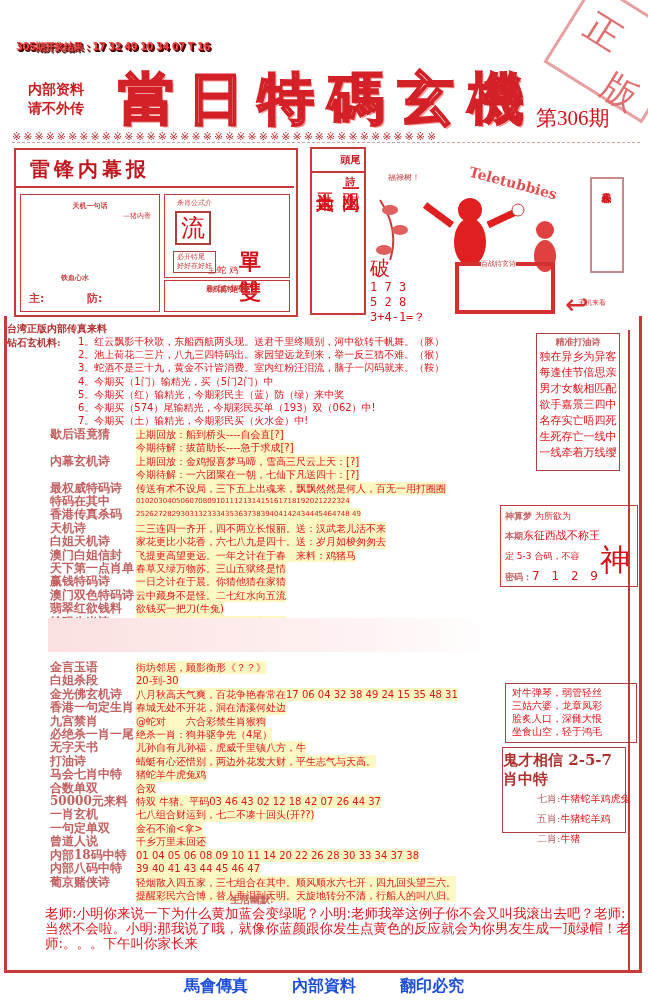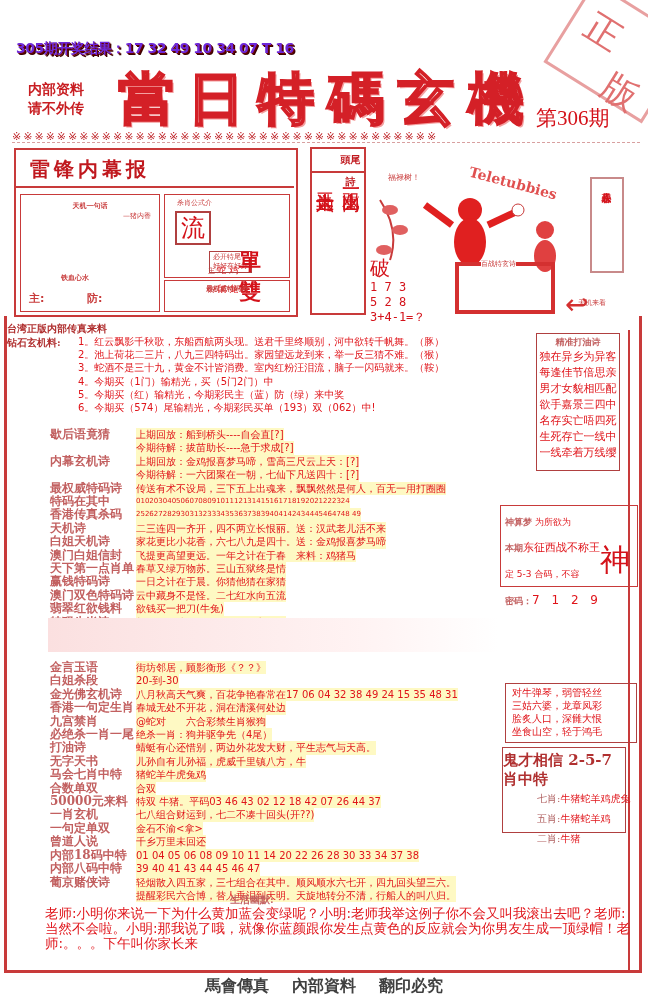--- a/index.html
+++ b/index.html
@@ -1,18 +1,18 @@
 <!DOCTYPE html>
 <html><head>
 <meta charset="utf-8">
 <style>
   html,body{margin:0;padding:0;background:#fff;}
   body{width:648px;height:1008px;position:relative;overflow:hidden;font-family:"DejaVu Sans",sans-serif;color:#e0141a;}
   .abs{position:absolute;}
-  .result{left:16px;top:40px;font-family:"DejaVu Sans",sans-serif;font-weight:bold;font-size:14px;color:#6d28d9;text-shadow:1px 1px 0 #6a0000,2px 2px 0 #3a0000;letter-spacing:-0.5px;}
+  .result{left:16px;top:40px;font-family:"DejaVu Sans",sans-serif;font-weight:bold;font-size:10px;color:#ef4444;text-shadow:1px 1px 0 #6a0000,2px 2px 0 #3a0000;letter-spacing:-0.5px;}
   .internal{left:28px;top:80px;font-family:"DejaVu Serif",serif;font-size:14px;color:#c81e22;line-height:19px;font-weight:bold;}
   .title{left:118px;top:62px;font-family:"DejaVu Serif",serif;font-size:56px;font-weight:bold;color:#fff;-webkit-text-stroke:2px #d42027;letter-spacing:14px;text-shadow:2px 2px 0 #f4a0a0;}
   .issue{left:536px;top:104px;font-family:"Liberation Serif",serif;font-size:21px;color:#d4121a;}
   .stamp{left:560px;top:4px;width:110px;height:90px;border:3px solid #e8a0a0;transform:rotate(32deg);}
   .stamp span{position:absolute;font-size:36px;color:#e07070;font-family:"DejaVu Serif",serif;}
   .stars{left:12px;top:130px;width:628px;font-size:11px;color:#c0282c;letter-spacing:2px;white-space:nowrap;overflow:hidden;}
   .dash{left:12px;top:142px;width:628px;border-top:1px dashed #d8a0a0;}
   .box{border:2px solid #c83a3a;}
   .leifeng{left:14px;top:148px;width:280px;height:165px;}
   .leifeng .hdr{position:absolute;left:0;top:0;width:278px;height:38px;border-bottom:2px solid #c83a3a;font-family:"DejaVu Serif",serif;font-size:20px;font-weight:bold;color:#c0181e;padding:6px 0 0 14px;box-sizing:border-box;letter-spacing:4px;}
@@ -41,31 +41,31 @@
   .zs-list{left:78px;top:335px;font-size:10px;line-height:13.2px;color:#e0141a;}
   .rows{left:50px;font-size:10px;line-height:13.4px;}
   .row{display:flex;white-space:nowrap;}
   .lbl{width:86px;font-family:"DejaVu Serif",serif;font-weight:bold;color:#c26060;display:flex;justify-content:space-between;font-size:12px;}
   .val{color:#e0141a;background:#fef9c3;}
   .pinkband{left:48px;top:618px;width:450px;height:34px;background:linear-gradient(90deg,#fbe0e0,#fff3f3 70%,#fff);}
   .jz{left:536px;top:333px;width:82px;height:136px;border:1px solid #b04040;}
   .jz .jh{font-family:"DejaVu Serif",serif;font-size:9px;font-weight:bold;color:#c26060;text-align:center;margin-top:2px;}
   .jz .jl{font-size:11px;line-height:16px;color:#e0141a;text-align:center;}
   .shen{left:500px;top:505px;width:136px;height:80px;border:1px solid #c83a3a;}
-  .shen .l{font-size:9px;line-height:20px;padding-left:4px;white-space:nowrap;margin-top:6px;}
+  .shen .l{font-size:9px;line-height:20px;padding-left:4px;white-space:nowrap;}
   .shen .g{font-weight:bold;color:#c26060;font-family:"DejaVu Serif",serif;}
   .shenchar{left:600px;top:540px;font-size:30px;color:#d4121a;font-family:"DejaVu Serif",serif;}
   .idioms{left:505px;top:683px;width:124px;height:56px;border:1px solid #b04040;padding:2px 0 0 6px;font-size:10px;line-height:13px;color:#e0141a;}
   .guicai{left:502px;top:747px;width:122px;height:84px;border:1px solid #b04040;}
   .guicai .gh{font-family:"DejaVu Serif",serif;font-size:15px;font-weight:bold;color:#b03030;text-align:left;padding-top:3px;}
   .guicai .gl{font-size:10px;line-height:20px;padding-left:3px;white-space:nowrap;}
   .guicai .gk{color:#b06060;font-family:"DejaVu Serif",serif;margin-left:31px;}
   .life{left:230px;top:893px;font-family:"DejaVu Serif",serif;font-size:10px;font-weight:bold;color:#c26060;}
   .joke{left:45px;top:906px;width:590px;font-size:13.5px;line-height:15px;color:#e0141a;font-family:"DejaVu Sans",sans-serif;}
-  .footer{left:0;top:976px;width:648px;display:flex;justify-content:center;gap:23px;font-family:"DejaVu Serif",serif;font-size:16px;font-weight:bold;color:#404040;}
+  .footer{left:0;top:976px;width:648px;display:flex;justify-content:center;gap:44px;font-family:"DejaVu Serif",serif;font-size:16px;font-weight:bold;color:#1d4ed8;}
   .vline{left:628px;top:330px;height:640px;border-left:2px solid #c83a3a;}
 </style>
 </head>
 <body>
 
 <div class="abs stamp">
   <span style="left:14px;top:12px">正</span>
   <span style="left:60px;top:54px">版</span>
 </div>
 
@@ -88,21 +88,21 @@
     <div class="small" style="position:absolute;top:96px;left:8px;font-size:11px;font-weight:bold">主:</div>
     <div class="small" style="position:absolute;top:96px;left:66px;font-size:11px;font-weight:bold">防:</div>
   </div>
   <div class="lf-mid">
     <div class="small" style="margin:3px 0 0 12px">杀肖公式介</div>
     <div class="liu">流</div>
     <div style="position:absolute;left:43px;top:18px;font-size:9px;line-height:18px;margin-top:48px;">
       <div><span class="small">主:</span><span>蛇 鸡</span></div>
       <div><span class="small">防:</span><span>鼠 龙 兔</span></div>
     </div>
-    <div class="small" style="position:absolute;left:8px;top:56px;border:1px solid #b04040;padding:1px 3px;line-height:9px;margin-left:36px;">
+    <div class="small" style="position:absolute;left:8px;top:56px;border:1px solid #b04040;padding:1px 3px;line-height:9px;">
       <div>必开特尾</div>
       <div>好好在好好</div>
     </div>
     <div class="danshuang">單雙</div>
   </div>
   <div class="lf-bot">
     <div style="font-weight:bold;margin-top:3px">最权威特码诗</div>
   </div>
 </div>
 
@@ -150,20 +150,21 @@
 
 <div class="abs twhead">台湾正版内部传真来料</div>
 <div class="abs zs-label">钻石玄机料:</div>
 <div class="abs zs-list">
   <div>1。红云飘影千秋歌，东船西航两头现。送君千里终顺别，河中欲转千帆舞。（豚）</div>
   <div>2。池上荷花二三片，八九三四特码出。家园望远龙到来，举一反三猜不难。（猴）</div>
   <div>3。蛇酒不是三十九，黄金不计皆消费。室内红粉汪泪流，脑子一闪码就来。（鞍）</div>
   <div>4。今期买（1门）输精光，买（5门2门）中</div>
   <div>5。今期买（红）输精光，今期彩民主（蓝）防（绿）来中奖</div>
   <div>6。今期买（574）尾输精光，今期彩民买单（193）双（062）中!</div>
+  <div>7。今期买（土）输精光，今期彩民买（火水金）中!</div>
 </div>
 
 <div class="abs rows" style="top:428px">
   <div class="row">
       <span class="lbl">歇后语竟猜</span>
       <span class="val">上期回放：船到桥头----自会直[?]</span>
     </div>
   <div class="row">
       <span class="lbl"></span>
       <span class="val">今期待解：拔苗助长----急于求成[?]</span>
@@ -187,21 +188,21 @@
   <div class="row">
       <span class="lbl">香港传真杀码</span>
       <span class="val" style="font-size:7px">252627282930313233343536373839404142434445464748 49</span>
     </div>
   <div class="row">
       <span class="lbl">天机诗</span>
       <span class="val">二三连四一齐开，四不两立长恨丽。送：汉武老儿活不来</span>
     </div>
   <div class="row">
       <span class="lbl">白姐天机诗</span>
-      <span class="val">家花更比小花香，六七八九是四十。送：金鸡报喜梦马啼</span>
+      <span class="val">家花更比小花香，六七八九是四十。送：岁月如梭匆匆去</span>
     </div>
   <div class="row">
       <span class="lbl">澳门白姐信封</span>
       <span class="val">飞提更高望更远。一年之计在于春　来料：鸡猪马</span>
     </div>
   <div class="row">
       <span class="lbl">天下第一点肖单</span>
       <span class="val">春草又绿万物苏。三山五狱终是情</span>
     </div>
   <div class="row">
@@ -243,26 +244,26 @@
     </div>
   <div class="row">
       <span class="lbl">九宫禁肖</span>
       <span class="val">@蛇对　　六合彩禁生肖猴狗</span>
     </div>
   <div class="row">
       <span class="lbl">必绝杀一肖一尾</span>
       <span class="val">绝杀一肖：狗并驱争先（4尾）</span>
     </div>
   <div class="row">
+      <span class="lbl">无字天书</span>
+      <span class="val">儿孙自有儿孙福，虎威千里镇八方，牛</span>
+    </div>
+  <div class="row">
       <span class="lbl">打油诗</span>
       <span class="val">蜻蜓有心还惜别，两边外花发大财，平生志气与天高。</span>
-    </div>
-  <div class="row">
-      <span class="lbl">无字天书</span>
-      <span class="val">儿孙自有儿孙福，虎威千里镇八方，牛</span>
     </div>
   <div class="row">
       <span class="lbl">马会七肖中特</span>
       <span class="val">猪蛇羊牛虎兔鸡</span>
     </div>
   <div class="row">
       <span class="lbl">合数单双</span>
       <span class="val">合双</span>
     </div>
   <div class="row">

